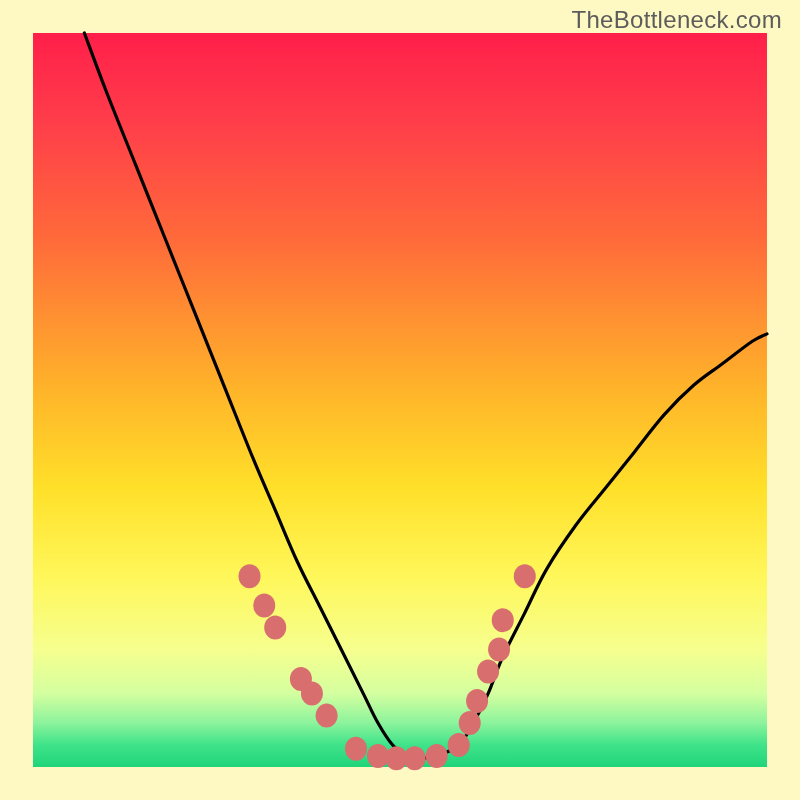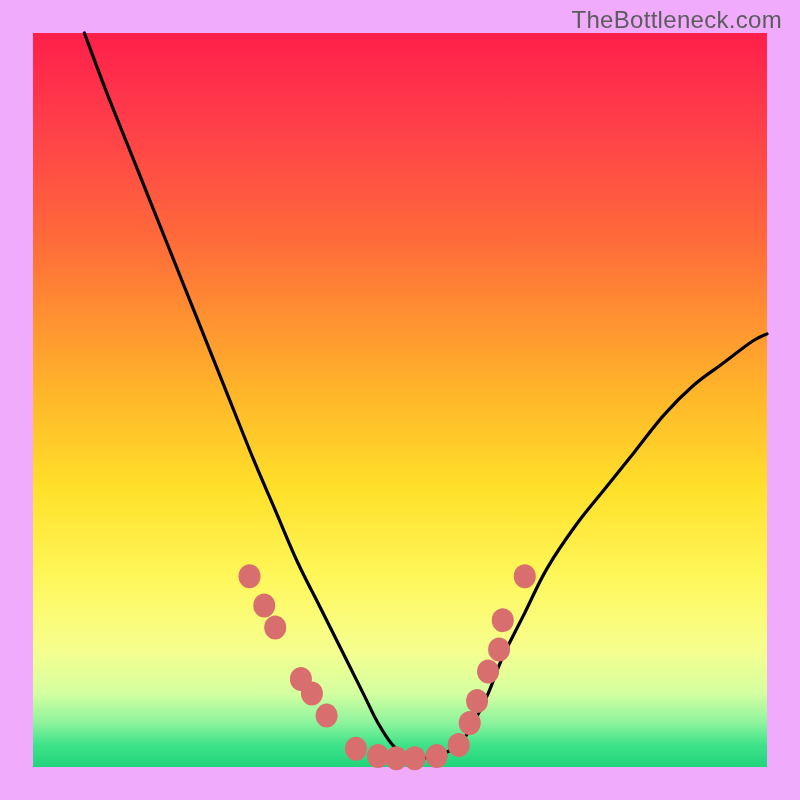--- a/index.html
+++ b/index.html
@@ -10,21 +10,21 @@
     background: #000;
     overflow: hidden;
     font-family: Arial, Helvetica, sans-serif;
   }
   .frame {
     position: absolute;
     left: 0;
     top: 0;
     width: 800px;
     height: 800px;
-    background: #f0abfc;
+    background: #fef9c3;
   }
   .plot {
     position: absolute;
     left: 33px;
     top: 33px;
     width: 734px;
     height: 734px;
     
     background: linear-gradient(
       to bottom,

